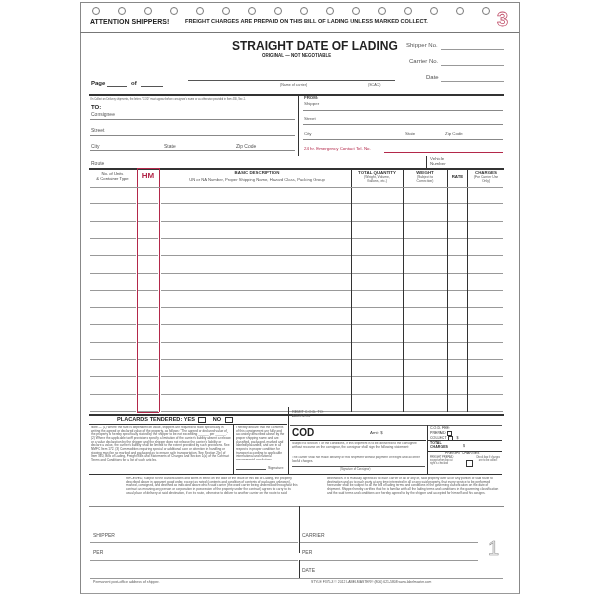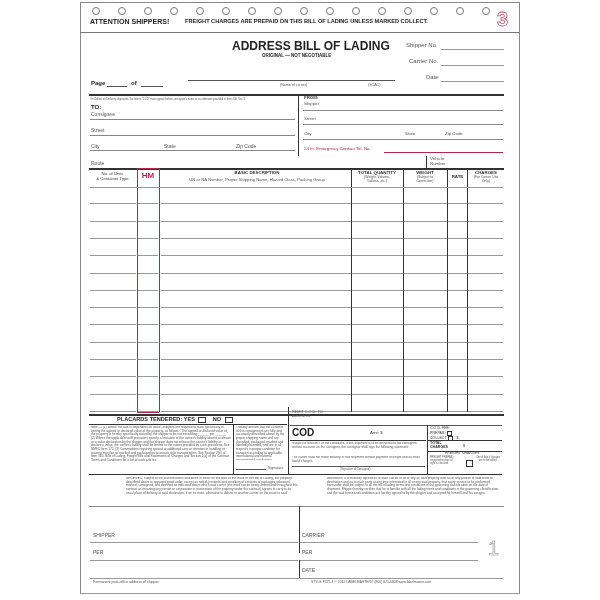--- a/index.html
+++ b/index.html
@@ -39,21 +39,21 @@
     <div class="hole" style="left: 430px;"></div>
     <div class="hole" style="left: 456px;"></div>
     <div class="hole" style="left: 482px;"></div>
   </div>
 
 <div class="t" style="left:90px;top:18px;font-size:7px;font-weight:bold;">ATTENTION SHIPPERS!</div>
 <div class="t" style="left:185px;top:19px;font-size:5.6px;font-weight:bold;">FREIGHT CHARGES ARE PREPAID ON THIS BILL OF LADING UNLESS MARKED COLLECT.</div>
 <div class="t red" style="left:497px;top:9px;font-size:20px;color:#fff;-webkit-text-stroke:0.8px #c0506a;font-weight:bold;">3</div>
 <div class="hline" style="left:80px;top:32px;width:439px;border-color:#777;"></div>
 
-<div class="t" style="left:232px;top:40px;font-size:12px;font-weight:bold;">ADDRESS BILL OF LADING</div>
+<div class="t" style="left:232px;top:40px;font-size:12px;font-weight:bold;">STRAIGHT DATE OF LADING</div>
 <div class="t" style="left:262px;top:54px;font-size:4.5px;font-weight:bold;">ORIGINAL — NOT NEGOTIABLE</div>
 
 <div class="t" style="left:406px;top:42px;font-size:6px;color:#555;">Shipper No.</div>
 <div class="hline" style="left:441px;top:49px;width:63px;border-color:#999;"></div>
 <div class="t" style="left:409px;top:58px;font-size:6px;color:#555;">Carrier No.</div>
 <div class="hline" style="left:441px;top:65px;width:63px;border-color:#999;"></div>
 <div class="t" style="left:426px;top:74px;font-size:6px;color:#555;">Date</div>
 <div class="hline" style="left:441px;top:81px;width:63px;border-color:#999;"></div>
 
 <div class="t" style="left:91px;top:80px;font-size:6px;font-weight:bold;">Page</div>

